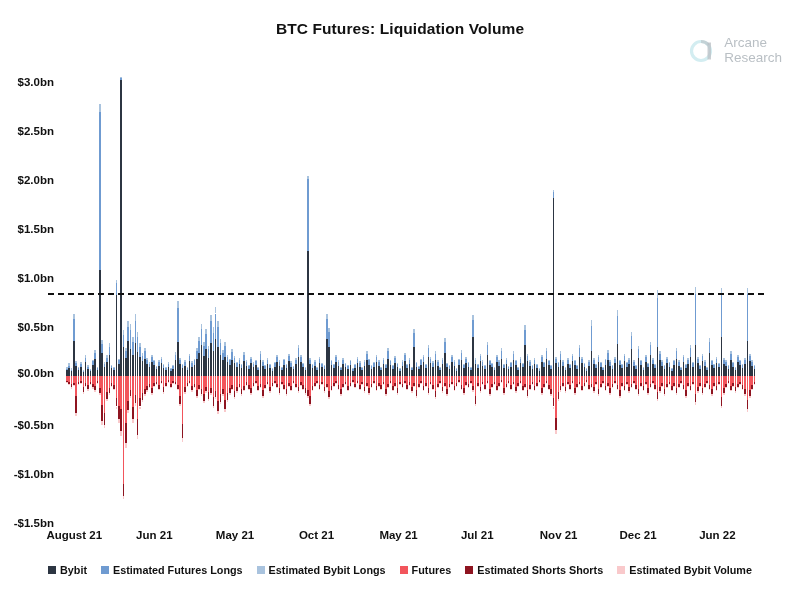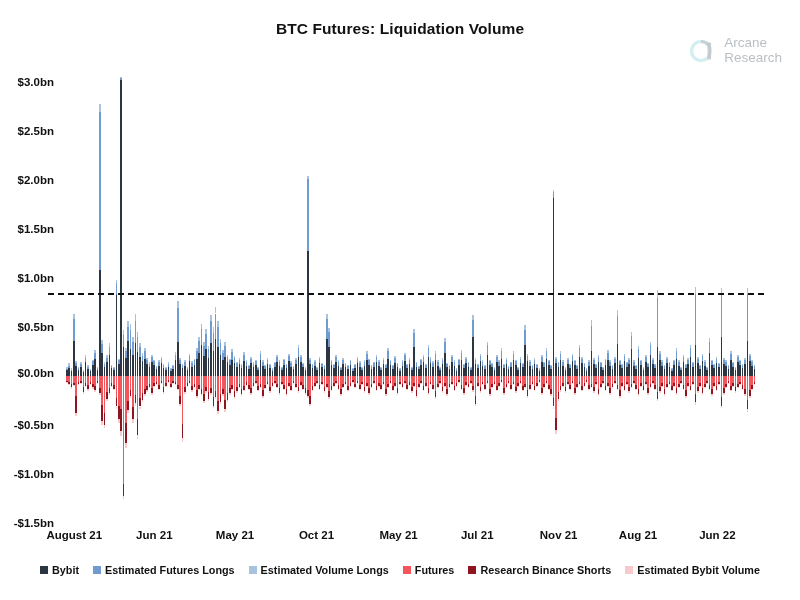--- a/index.html
+++ b/index.html
@@ -2535,44 +2535,44 @@
   </div>
 
   <div id="x-axis">
       <div class="x-tick" style="left: 8.28px;">August 21</div>
       <div class="x-tick" style="left: 88.32px;">Jun 21</div>
       <div class="x-tick" style="left: 169.05px;">May 21</div>
       <div class="x-tick" style="left: 250.47px;">Oct 21</div>
       <div class="x-tick" style="left: 332.58px;">May 21</div>
       <div class="x-tick" style="left: 411.24px;">Jul 21</div>
       <div class="x-tick" style="left: 492.66px;">Nov 21</div>
-      <div class="x-tick" style="left: 572.01px;">Aug 21</div>
+      <div class="x-tick" style="left: 572.01px;">Dec 21</div>
       <div class="x-tick" style="left: 651.36px;">Jun 22</div>
     </div>
 
   <div id="legend">
       <div class="legend-item">
         <span class="legend-swatch" style="background: rgb(44, 53, 66);"></span>
         <span class="legend-label">Bybit</span>
       </div>
       <div class="legend-item">
         <span class="legend-swatch" style="background: rgb(111, 155, 209);"></span>
         <span class="legend-label">Estimated Futures Longs</span>
       </div>
       <div class="legend-item">
         <span class="legend-swatch" style="background: rgb(169, 195, 222);"></span>
-        <span class="legend-label">Estimated Volume Longs</span>
+        <span class="legend-label">Estimated Bybit Longs</span>
       </div>
       <div class="legend-item">
         <span class="legend-swatch" style="background: rgb(242, 85, 92);"></span>
         <span class="legend-label">Futures</span>
       </div>
       <div class="legend-item">
         <span class="legend-swatch" style="background: rgb(142, 20, 32);"></span>
-        <span class="legend-label">Research Binance Shorts</span>
+        <span class="legend-label">Estimated Shorts Shorts</span>
       </div>
       <div class="legend-item">
         <span class="legend-swatch" style="background: rgb(249, 201, 203);"></span>
         <span class="legend-label">Estimated Bybit Volume</span>
       </div>
     </div>
 
 </div>
 
 </body></html>

